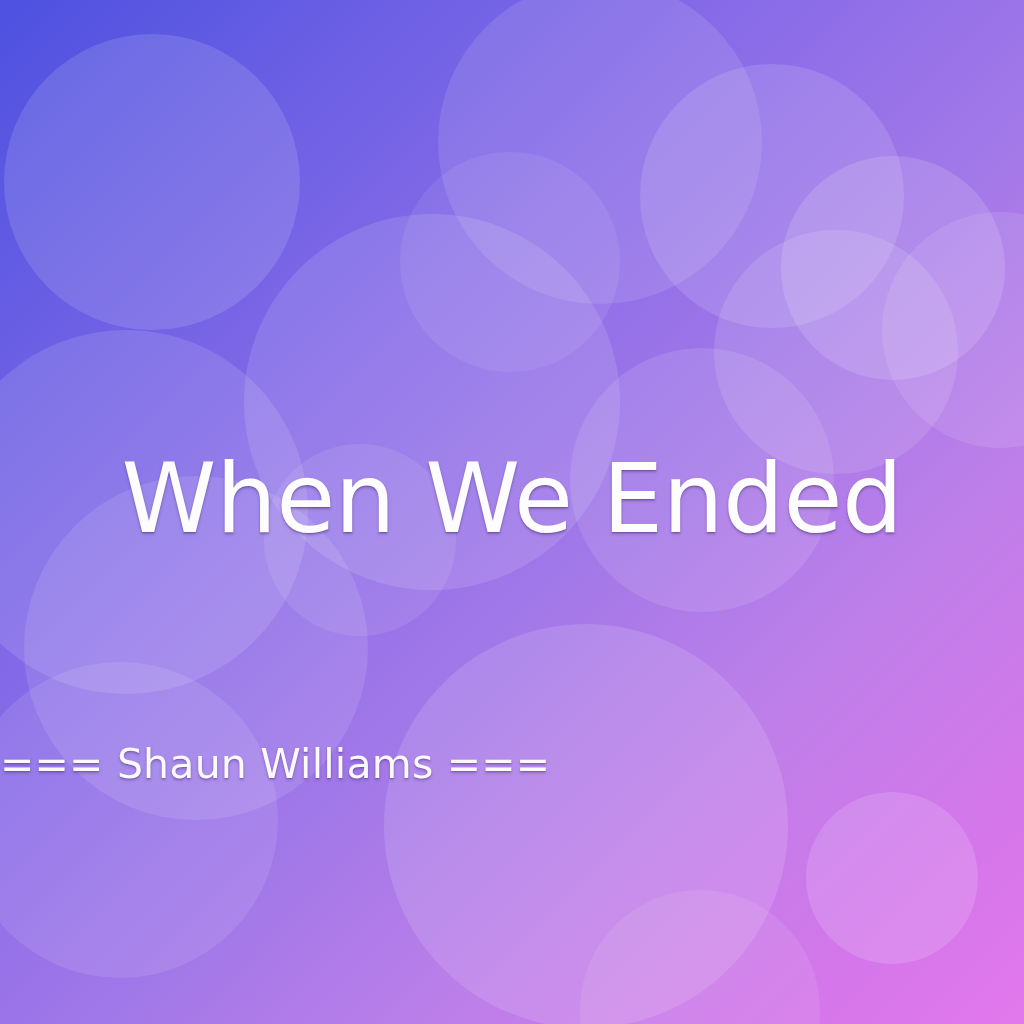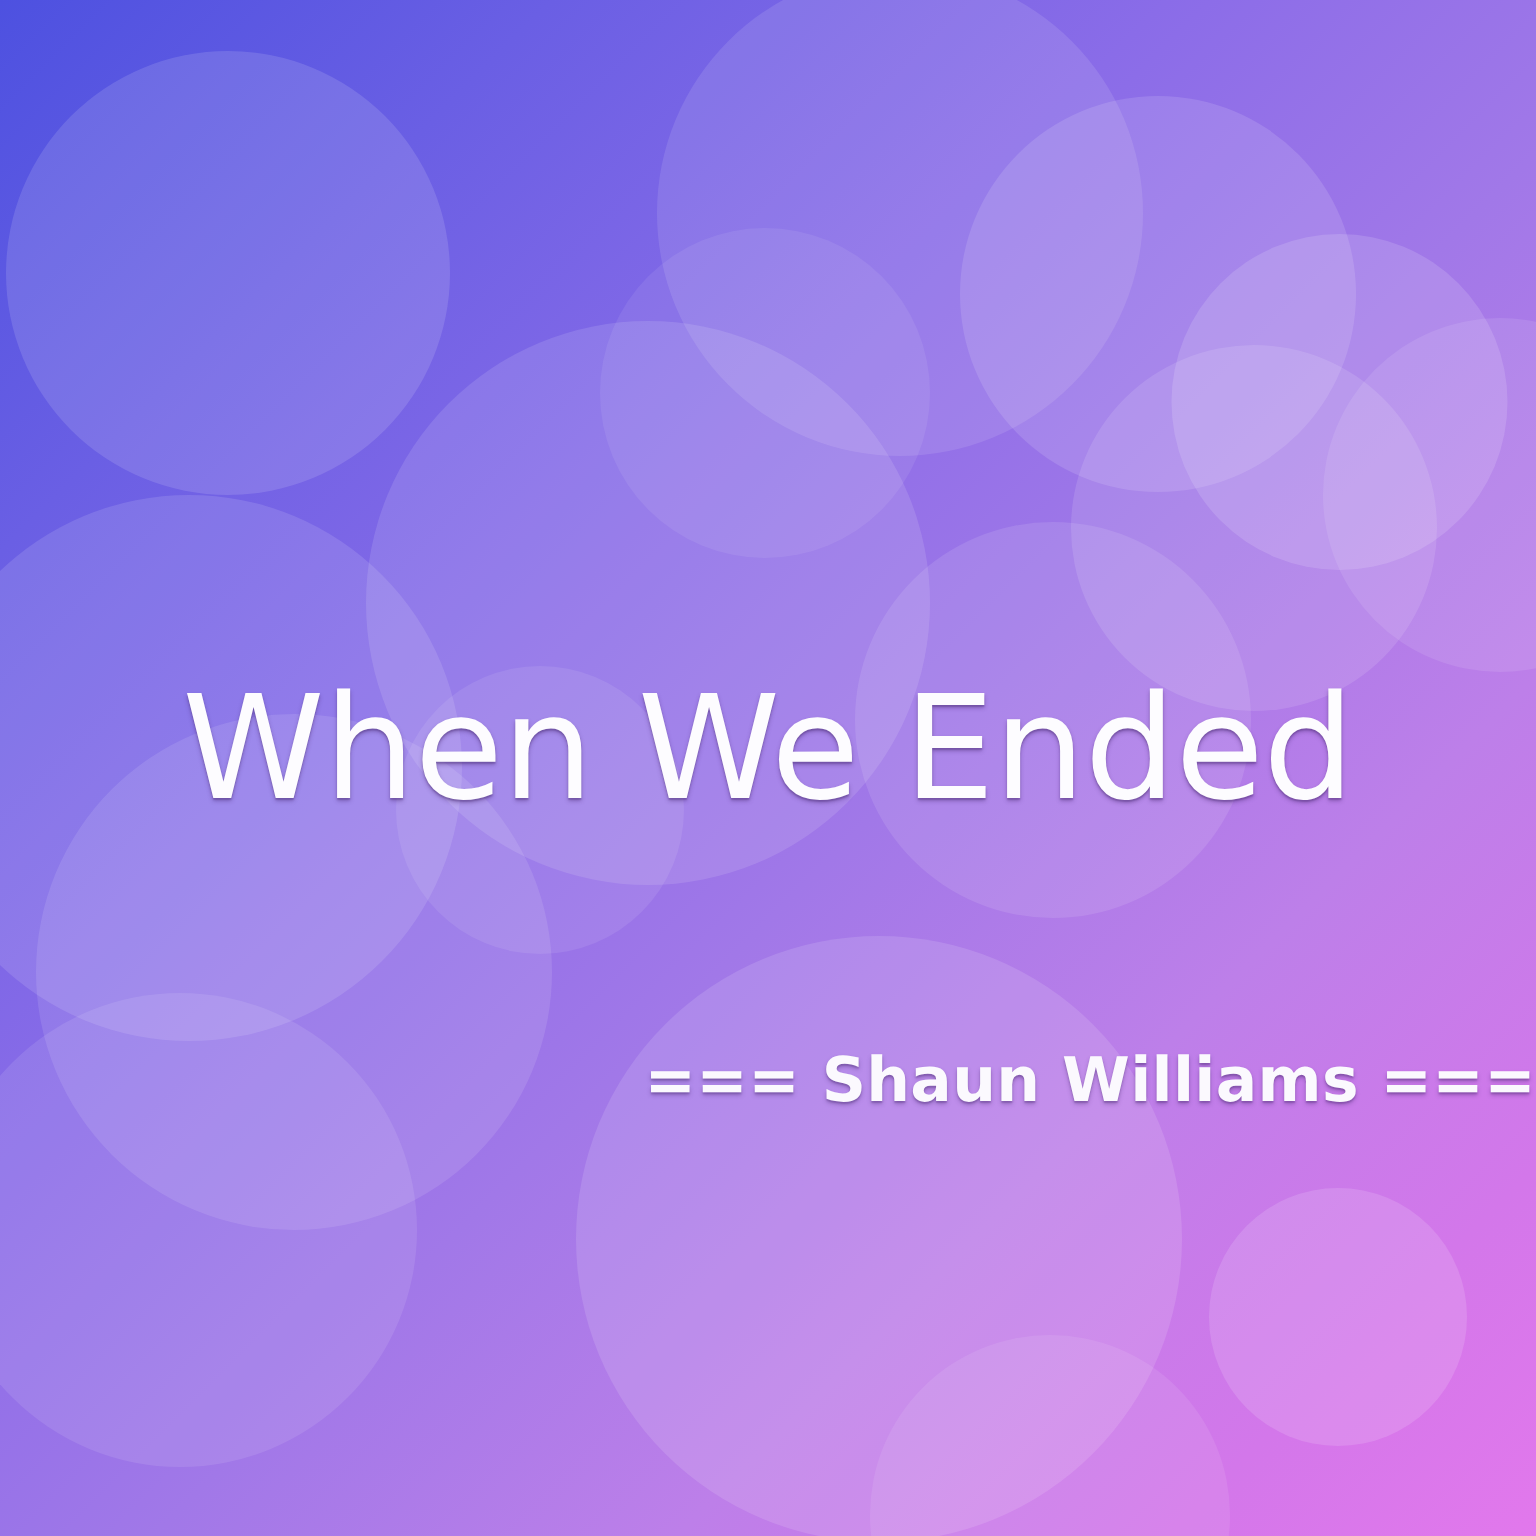--- a/index.html
+++ b/index.html
@@ -61,25 +61,25 @@
     line-height: 1.0;
     white-space: nowrap;
     text-shadow:
       0 2px 3px rgba(70, 40, 110, 0.38),
       0 1px 1px rgba(70, 40, 110, 0.30);
   }
   .album-artist {
     position: absolute;
     left: 0;
     right: 0;
-    top: 700px;
-    text-align: right;
+    top: 744px;
+    text-align: left;
     color: #fbf9fe;
     font-size: 41px;
-    font-weight: 700;
+    font-weight: 400;
     letter-spacing: 0.2px;
     line-height: 1.0;
     white-space: nowrap;
     text-shadow:
       0 2px 3px rgba(70, 40, 110, 0.34),
       0 1px 1px rgba(70, 40, 110, 0.26);
   }
 </style>
 </head>
 <body>

